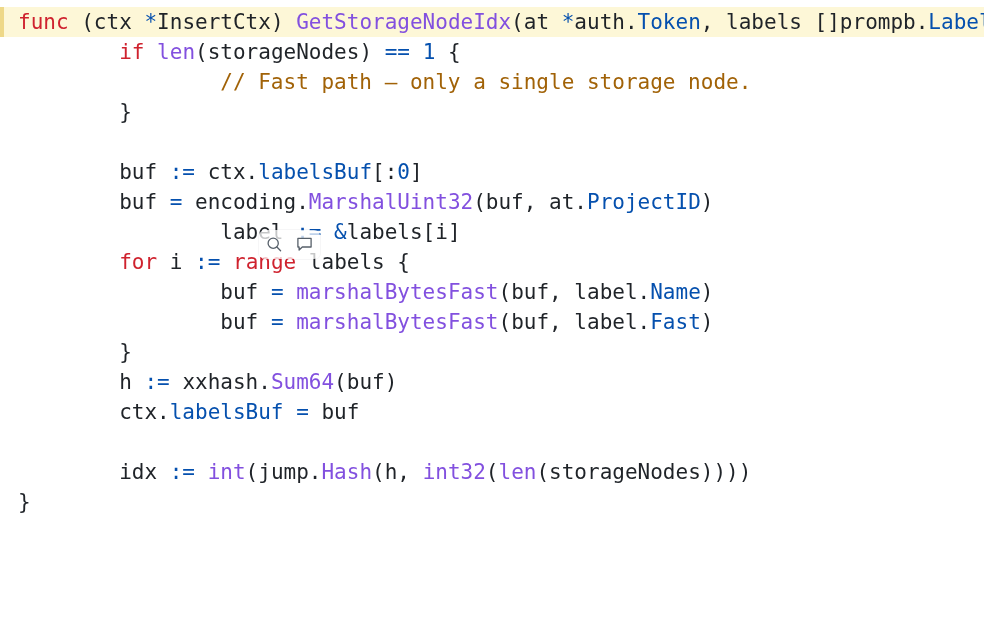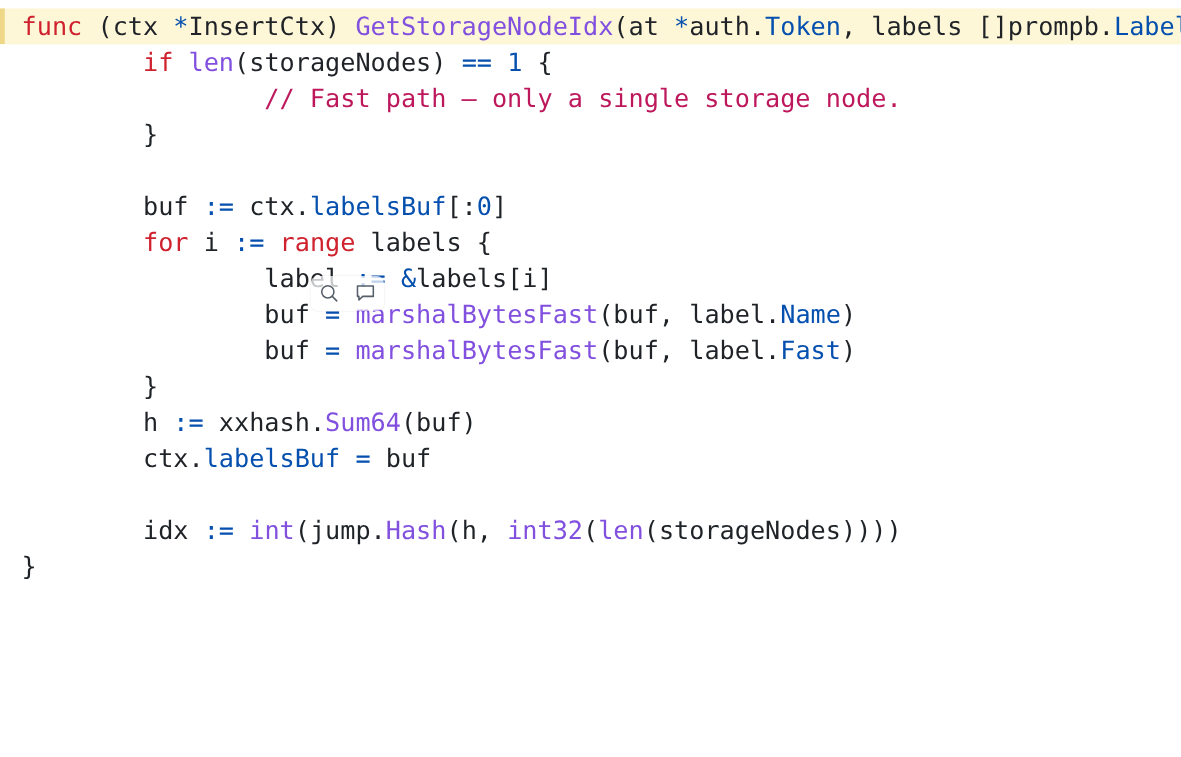--- a/index.html
+++ b/index.html
@@ -59,21 +59,21 @@
     background: #fdf7d7;
     box-shadow: inset 4px 0 0 0 #eed888;
   }
 
   
   .tok-kw   { color: #cf222e; }
   .tok-fn   { color: #8250df; }
   .tok-id   { color: #0550ae; }
   .tok-num  { color: #0550ae; }
   .tok-op   { color: #0550ae; }
-  .tok-cm   { color: #be185d; }
+  .tok-cm   { color: #a16207; }
   .tok-pl   { color: #1f2328; }
 
   
   #selection-popup {
     position: absolute;
     left: 259px;
     top: 230px;
     height: 29px;
     padding: 0 5px;
     display: flex;
@@ -101,22 +101,23 @@
 
   <div class="cut-line"></div>
 
   <div class="code-lines" id="code-lines">
       <div class="code-line highlighted"><span class="tok-kw">func</span><span class="tok-pl"> (ctx </span><span class="tok-id">*</span><span class="tok-pl">InsertCtx) </span><span class="tok-fn">GetStorageNodeIdx</span><span class="tok-pl">(at </span><span class="tok-id">*</span><span class="tok-pl">auth.</span><span class="tok-id">Token</span><span class="tok-pl">, labels []prompb.</span><span class="tok-id">Label</span><span class="tok-pl">) </span><span class="tok-pl">int</span><span class="tok-pl"> {</span></div>
       <div class="code-line"><span class="tok-pl">        </span><span class="tok-kw">if</span><span class="tok-pl"> </span><span class="tok-fn">len</span><span class="tok-pl">(storageNodes) </span><span class="tok-op">==</span><span class="tok-pl"> </span><span class="tok-num">1</span><span class="tok-pl"> {</span></div>
       <div class="code-line"><span class="tok-pl">                </span><span class="tok-cm">// Fast path – only a single storage node.</span></div>
       <div class="code-line"><span class="tok-pl">        }</span></div>
       <div class="code-line"><span class="tok-pl"></span></div>
       <div class="code-line"><span class="tok-pl">        buf </span><span class="tok-op">:=</span><span class="tok-pl"> ctx.</span><span class="tok-id">labelsBuf</span><span class="tok-pl">[:</span><span class="tok-num">0</span><span class="tok-pl">]</span></div>
+      <div class="code-line"><span class="tok-pl">        buf </span><span class="tok-op">=</span><span class="tok-pl"> encoding.</span><span class="tok-fn">MarshalUint32</span><span class="tok-pl">(buf, at.</span><span class="tok-id">ProjectID</span><span class="tok-pl">)</span></div>
+      <div class="code-line"><span class="tok-pl">                label </span><span class="tok-op">:=</span><span class="tok-pl"> </span><span class="tok-id">&amp;</span><span class="tok-pl">labels[i]</span></div>
       <div class="code-line"><span class="tok-pl">        </span><span class="tok-kw">for</span><span class="tok-pl"> i </span><span class="tok-op">:=</span><span class="tok-pl"> </span><span class="tok-kw">range</span><span class="tok-pl"> labels {</span></div>
-      <div class="code-line"><span class="tok-pl">                label </span><span class="tok-op">:=</span><span class="tok-pl"> </span><span class="tok-id">&amp;</span><span class="tok-pl">labels[i]</span></div>
       <div class="code-line"><span class="tok-pl">                buf </span><span class="tok-op">=</span><span class="tok-pl"> </span><span class="tok-fn">marshalBytesFast</span><span class="tok-pl">(buf, label.</span><span class="tok-id">Name</span><span class="tok-pl">)</span></div>
       <div class="code-line"><span class="tok-pl">                buf </span><span class="tok-op">=</span><span class="tok-pl"> </span><span class="tok-fn">marshalBytesFast</span><span class="tok-pl">(buf, label.</span><span class="tok-id">Fast</span><span class="tok-pl">)</span></div>
       <div class="code-line"><span class="tok-pl">        }</span></div>
       <div class="code-line"><span class="tok-pl">        h </span><span class="tok-op">:=</span><span class="tok-pl"> xxhash.</span><span class="tok-fn">Sum64</span><span class="tok-pl">(buf)</span></div>
       <div class="code-line"><span class="tok-pl">        ctx.</span><span class="tok-id">labelsBuf</span><span class="tok-pl"> </span><span class="tok-op">=</span><span class="tok-pl"> buf</span></div>
       <div class="code-line"><span class="tok-pl"></span></div>
       <div class="code-line"><span class="tok-pl">        idx </span><span class="tok-op">:=</span><span class="tok-pl"> </span><span class="tok-fn">int</span><span class="tok-pl">(jump.</span><span class="tok-fn">Hash</span><span class="tok-pl">(h, </span><span class="tok-fn">int32</span><span class="tok-pl">(</span><span class="tok-fn">len</span><span class="tok-pl">(storageNodes))))</span></div>
       <div class="code-line"><span class="tok-pl">}</span></div>
     </div>
 

